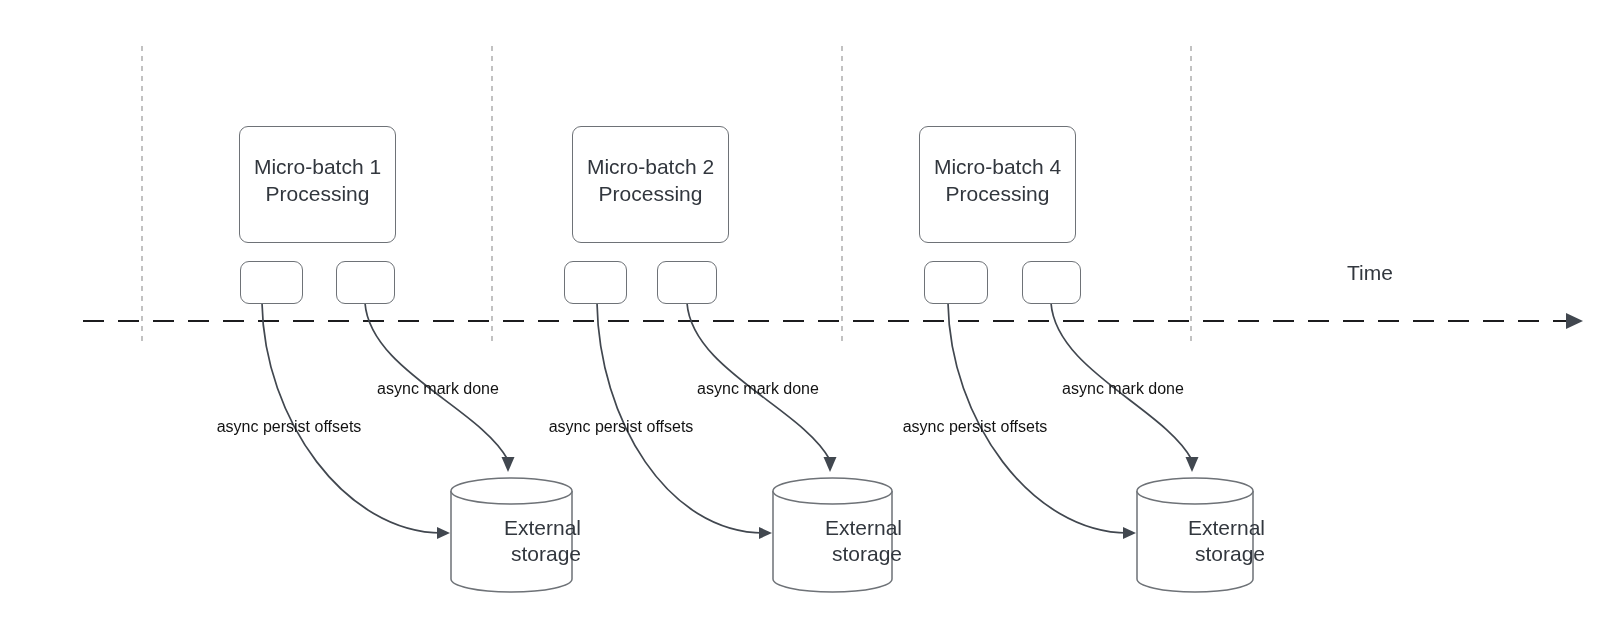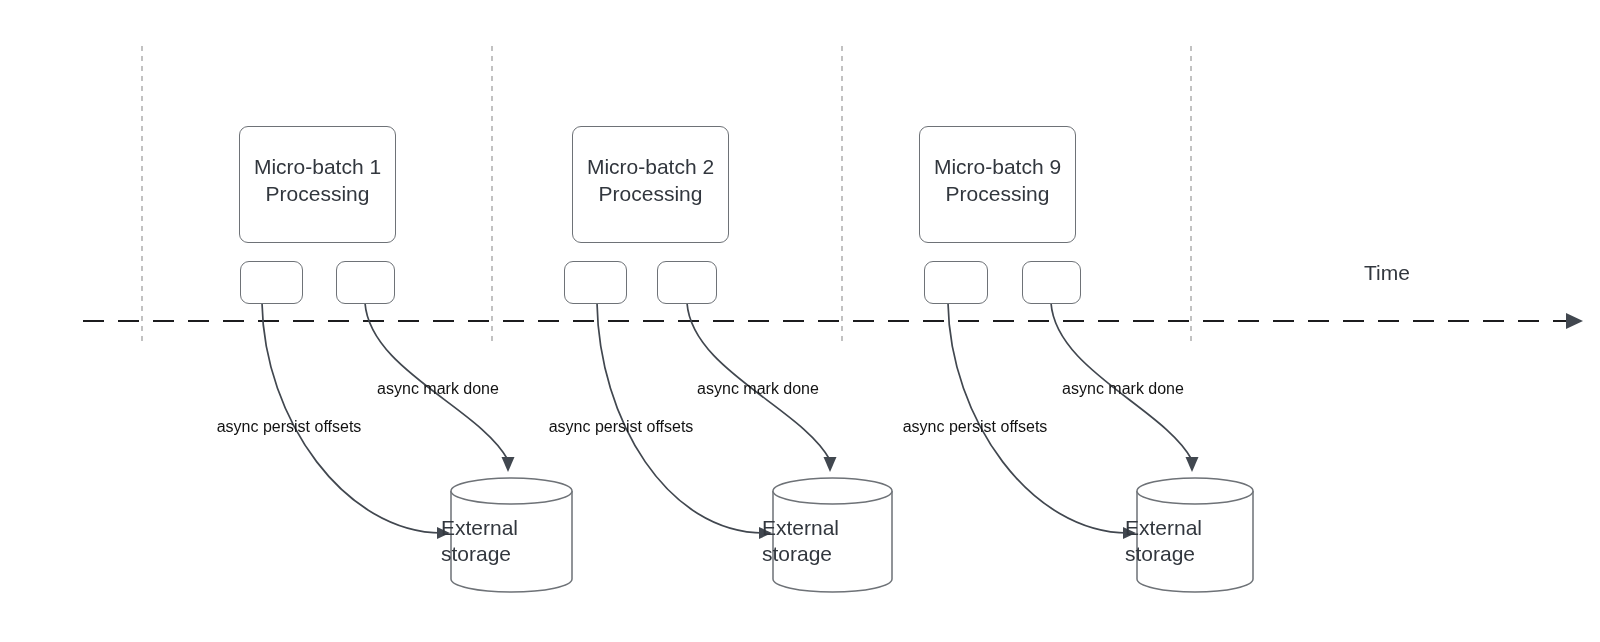--- a/index.html
+++ b/index.html
@@ -78,32 +78,32 @@
     text-align: center;
     font-size: 16px;
     font-weight: normal;
     color: var(--label-text, #121212);
     line-height: 17px;
   }
   .storage-label {
     position: absolute;
     top: 515px;
     width: 140px;
-    text-align: left;
+    text-align: right;
     font-size: 21px;
     line-height: 26px;
     color: var(--box-text, #32373e);
     white-space: pre-line;
   }
   .time-label {
     position: absolute;
     left: 1347px;
     top: 261px;
     width: 80px;
-    text-align: center;
+    text-align: left;
     font-size: 21px;
     color: var(--box-text, #32373e);
   }
 </style>
 </head>
 <body>
 
 <div class="canvas">
 
   <svg class="artwork" viewBox="0 0 1600 642">
@@ -155,21 +155,21 @@
 
   <div class="proc-box" style="left:572px">Micro-batch 2
 Processing</div>
   <div class="mini-box" style="left:564px;width:63px"></div>
   <div class="mini-box" style="left:657px;width:60px"></div>
   <div class="arrow-label" style="left:501px;top:418px">async persist offsets</div>
   <div class="arrow-label" style="left:658px;top:380px;width:200px">async mark done</div>
   <div class="storage-label" style="left:762px">External
 storage</div>
 
-  <div class="proc-box" style="left:919px">Micro-batch 9
+  <div class="proc-box" style="left:919px">Micro-batch 4
 Processing</div>
   <div class="mini-box" style="left:924px;width:64px"></div>
   <div class="mini-box" style="left:1022px;width:59px"></div>
   <div class="arrow-label" style="left:855px;top:418px">async persist offsets</div>
   <div class="arrow-label" style="left:1023px;top:380px;width:200px">async mark done</div>
   <div class="storage-label" style="left:1125px">External
 storage</div>
 
   <div class="time-label">Time</div>
 

